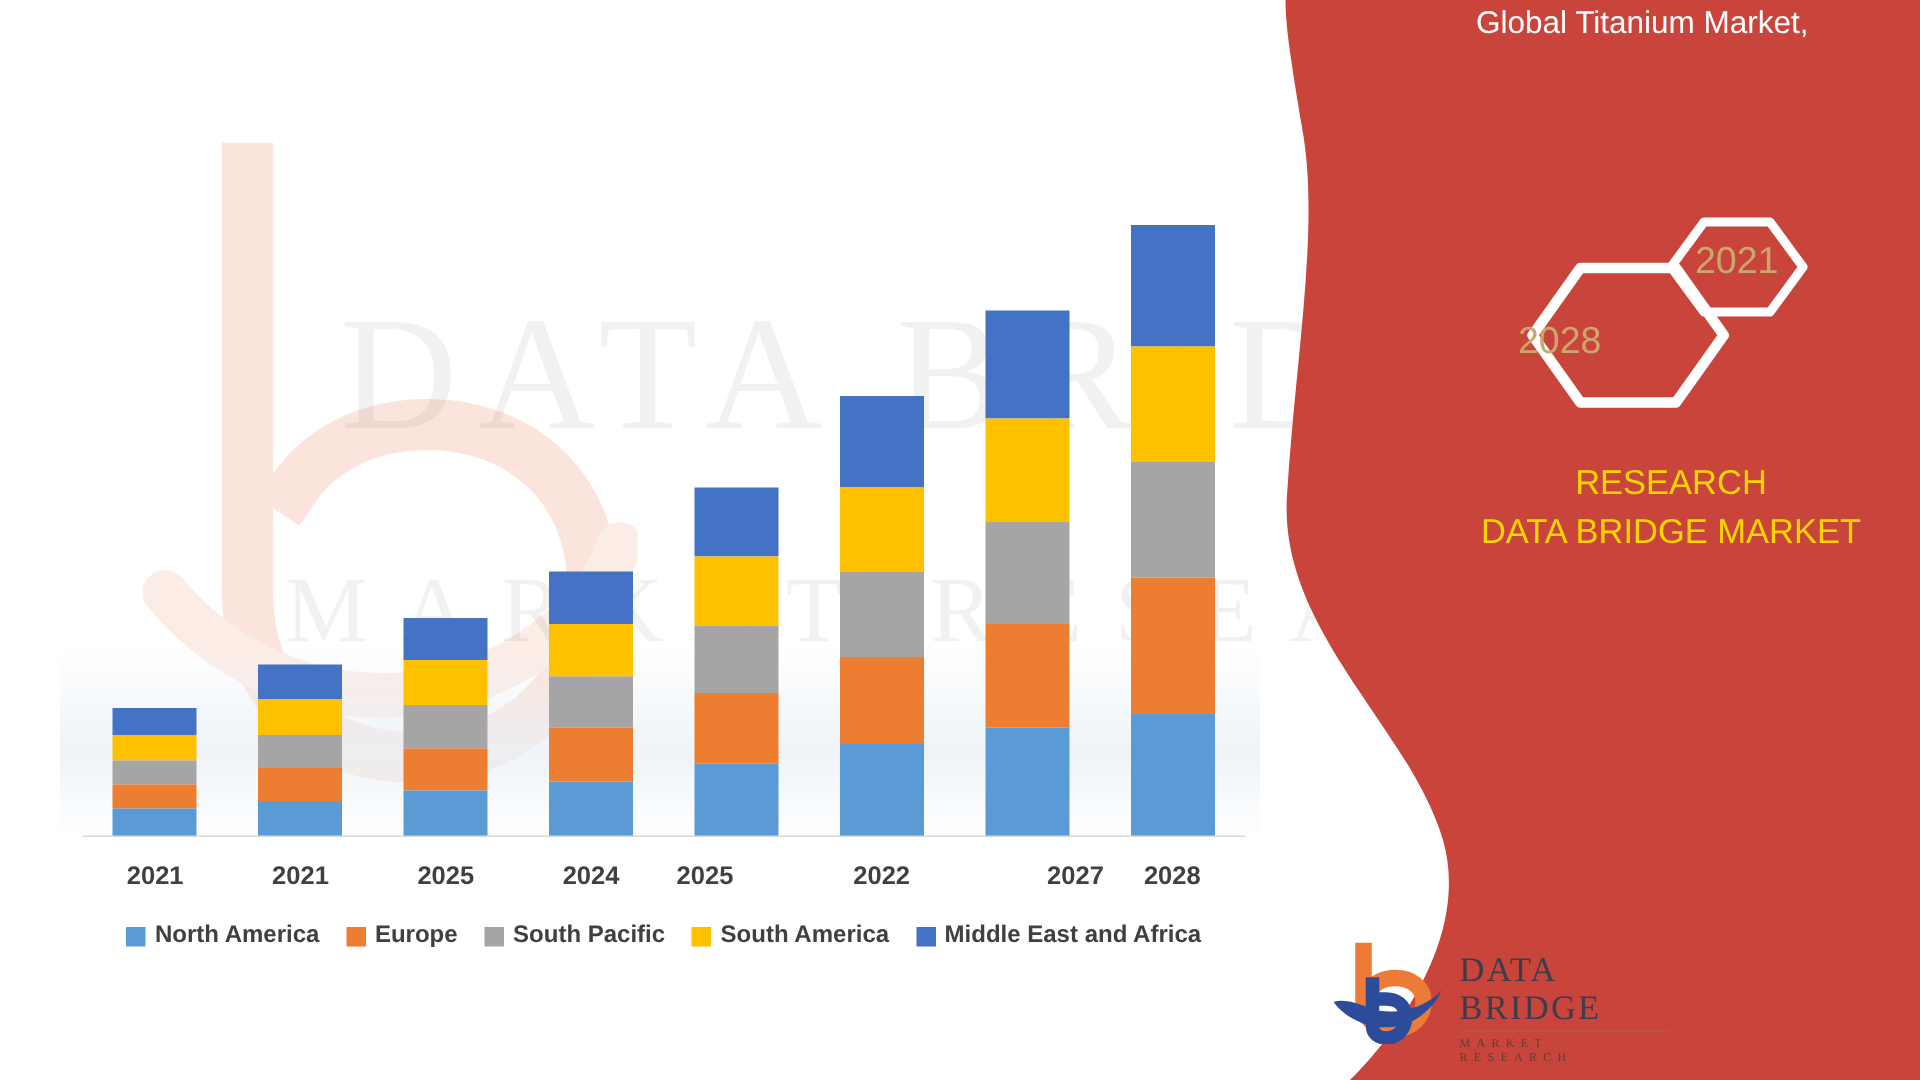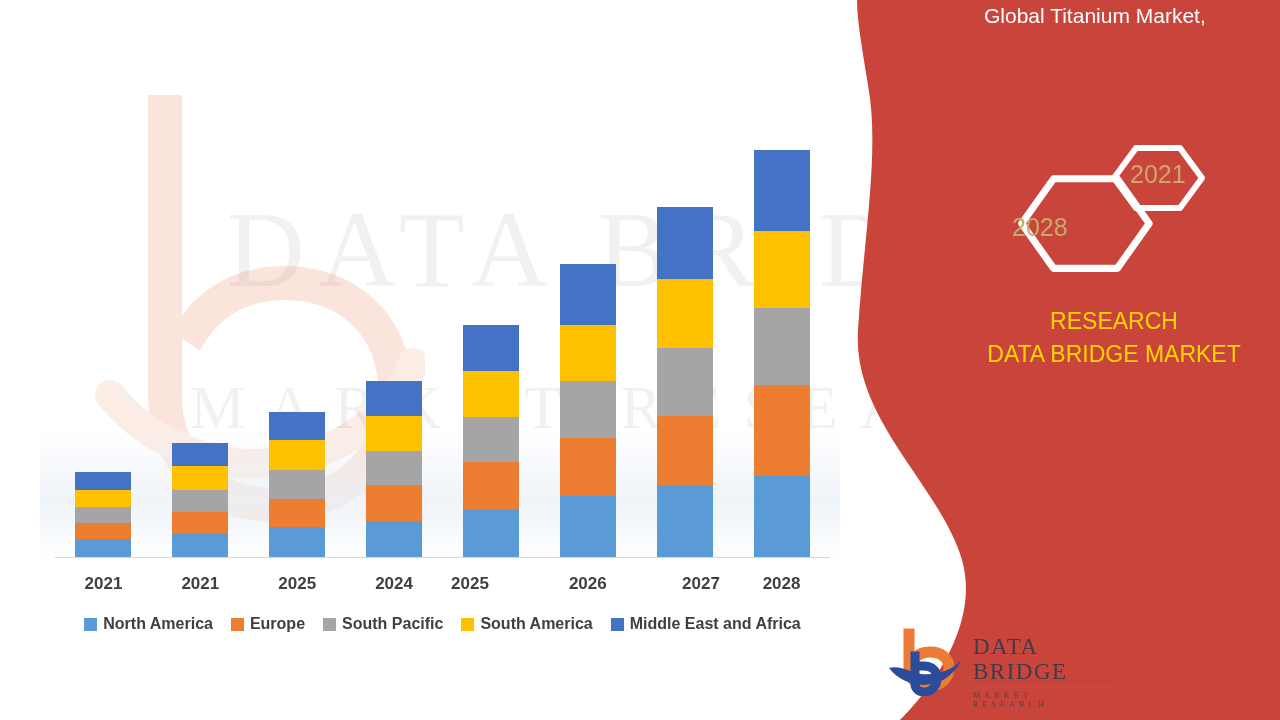--- a/index.html
+++ b/index.html
@@ -194,22 +194,22 @@
         <div class="seg" style="background: rgb(91, 155, 213); height: 82.4798px;"></div>
       </div>
     </div>
   <div id="axis-line"></div>
   <div id="x-labels">
       <div class="x-label" style="left: 0.4375px;">2021</div>
       <div class="x-label" style="left: 97.3125px;">2021</div>
       <div class="x-label" style="left: 194.188px;">2025</div>
       <div class="x-label" style="left: 291.062px;">2024</div>
       <div class="x-label" style="left: 367px;">2025</div>
-      <div class="x-label" style="left: 484.812px;">2026</div>
-      <div class="x-label" style="left: 598px;">2027</div>
+      <div class="x-label" style="left: 484.812px;">2022</div>
+      <div class="x-label" style="left: 614px;">2027</div>
       <div class="x-label" style="left: 678.562px;">2028</div>
     </div>
 
   <div id="legend">
       <div class="legend-item">
         <span class="legend-swatch" style="background: rgb(91, 155, 213);"></span>
         <span class="legend-label">North America</span>
       </div>
       <div class="legend-item">
         <span class="legend-swatch" style="background: rgb(237, 125, 49);"></span>

